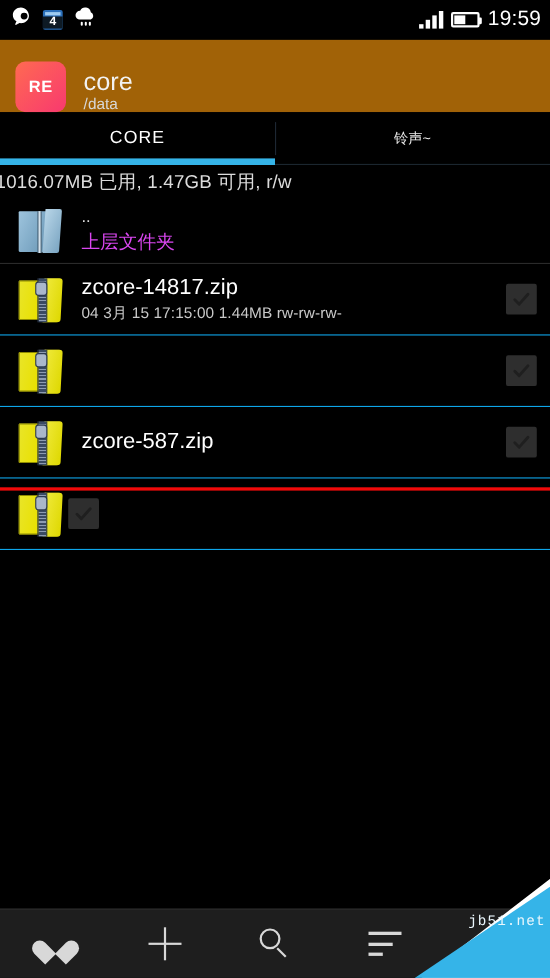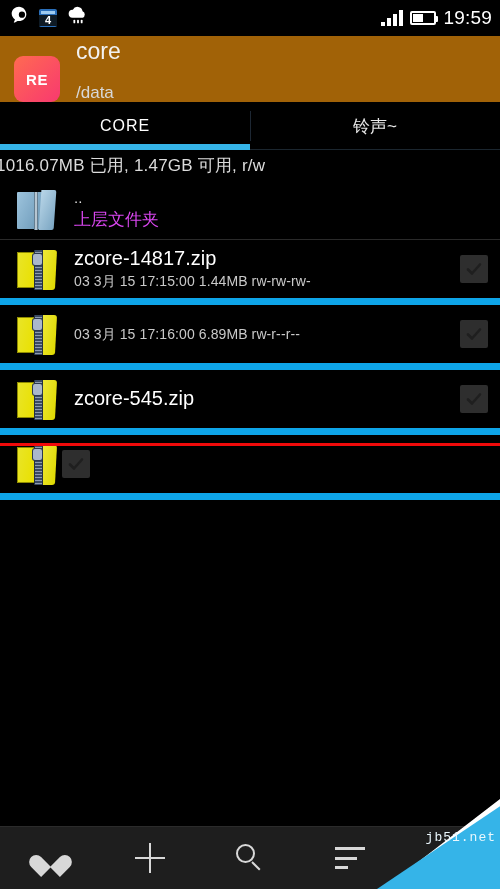--- a/index.html
+++ b/index.html
@@ -106,39 +106,39 @@
     width:46px;height:46px;border-radius:9px;
     background: linear-gradient(135deg,#ff6a52 0%,#f8396f 100%);
     display:flex;align-items:center;justify-content:center;
     flex:0 0 auto;
   }
   .app-icon span{
     font-size:15px;font-weight:bold;color:#fff;letter-spacing:.5px;
   }
   .app-titles{ margin-left:16px; line-height:1.08; }
   .app-title{ font-size:23px; color:#f2f2f2; }
-  .app-sub{ font-size:17px; color:#d8d8d8; margin-top:20px;}
+  .app-sub{ font-size:14px; color:#d8d8d8; margin-top:0;}
 
   
   .tabs{
     height:48px;
     display:flex;
     position:relative;
     background:#000;
   }
   .tab{
     flex:0 0 50%;
     display:flex;align-items:center;justify-content:center;
     font-size:16px;
     letter-spacing:1px;
     color:#ffffff;
     position:relative;
     box-sizing:border-box;
   }
-  .tab.inactive{ color:#e8e8e8; font-size:17px; letter-spacing:0; }
+  .tab.inactive{ color:#e8e8e8; font-size:13px; letter-spacing:0; }
   .tab.inactive::before{
     content:"";
     position:absolute;left:0;top:9px;bottom:9px;width:1px;
     background:#1d2733;
   }
   .tab-underline{
     position:absolute;
     left:0; bottom:0;
     width:50%;
     height:6px;
@@ -165,21 +165,21 @@
     white-space:nowrap;
   }
 
   
   .list{ background:#000; }
   .row{
     display:flex;
     align-items:center;
     height:65px;
     box-sizing:border-box;
-    border-bottom:7px solid #0ea5e9;
+    border-bottom:1px solid #0ea5e9;
     padding-left:10px;
     padding-right:12px;
     position:relative;
   }
   .row.parent{ height:59px; border-bottom:1px solid #2a2a2a; }
   .row .icon-wrap{
     width:52px;flex:0 0 52px;
     display:flex;align-items:center;justify-content:center;
   }
   .row .texts{ flex:1 1 auto; margin-left:12px; min-width:0; }
@@ -419,59 +419,58 @@
     <div class="icon-wrap">
       <div class="zipfolder">
           <div class="body"></div>
           <div class="flap"></div>
           <div class="zip"></div>
           <div class="pull"></div>
         </div>
     </div>
     <div class="texts">
       <div class="fname">zcore-14817.zip</div>
-      <div class="fmeta">03 3月 15 17:15:00  1.44MB  rw-rw-rw-</div>
+      <div class="fmeta">04 3月 15 17:15:00  1.44MB  rw-rw-rw-</div>
     </div>
     <div class="checkbox">
       <svg width="18" height="18" viewBox="0 0 18 18">
           <path d="M3 9.5l4 4 8-9" stroke="#1f1f1f" stroke-width="2.6" fill="none" stroke-linecap="round" stroke-linejoin="round"></path>
         </svg>
     </div>
   </div>
 
   <div class="row">
     <div class="icon-wrap">
       <div class="zipfolder">
           <div class="body"></div>
           <div class="flap"></div>
           <div class="zip"></div>
           <div class="pull"></div>
         </div>
     </div>
     <div class="texts">
-      <div class="fmeta">03 3月 15 17:16:00  6.89MB  rw-r--r--</div>
     </div>
     <div class="checkbox">
       <svg width="18" height="18" viewBox="0 0 18 18">
           <path d="M3 9.5l4 4 8-9" stroke="#1f1f1f" stroke-width="2.6" fill="none" stroke-linecap="round" stroke-linejoin="round"></path>
         </svg>
     </div>
   </div>
 
   <div class="row">
     <div class="icon-wrap">
       <div class="zipfolder">
           <div class="body"></div>
           <div class="flap"></div>
           <div class="zip"></div>
           <div class="pull"></div>
         </div>
     </div>
     <div class="texts">
-      <div class="fname">zcore-545.zip</div>
+      <div class="fname">zcore-587.zip</div>
     </div>
     <div class="checkbox">
       <svg width="18" height="18" viewBox="0 0 18 18">
           <path d="M3 9.5l4 4 8-9" stroke="#1f1f1f" stroke-width="2.6" fill="none" stroke-linecap="round" stroke-linejoin="round"></path>
         </svg>
     </div>
   </div>
 
   <div class="row">
     <div class="icon-wrap">

